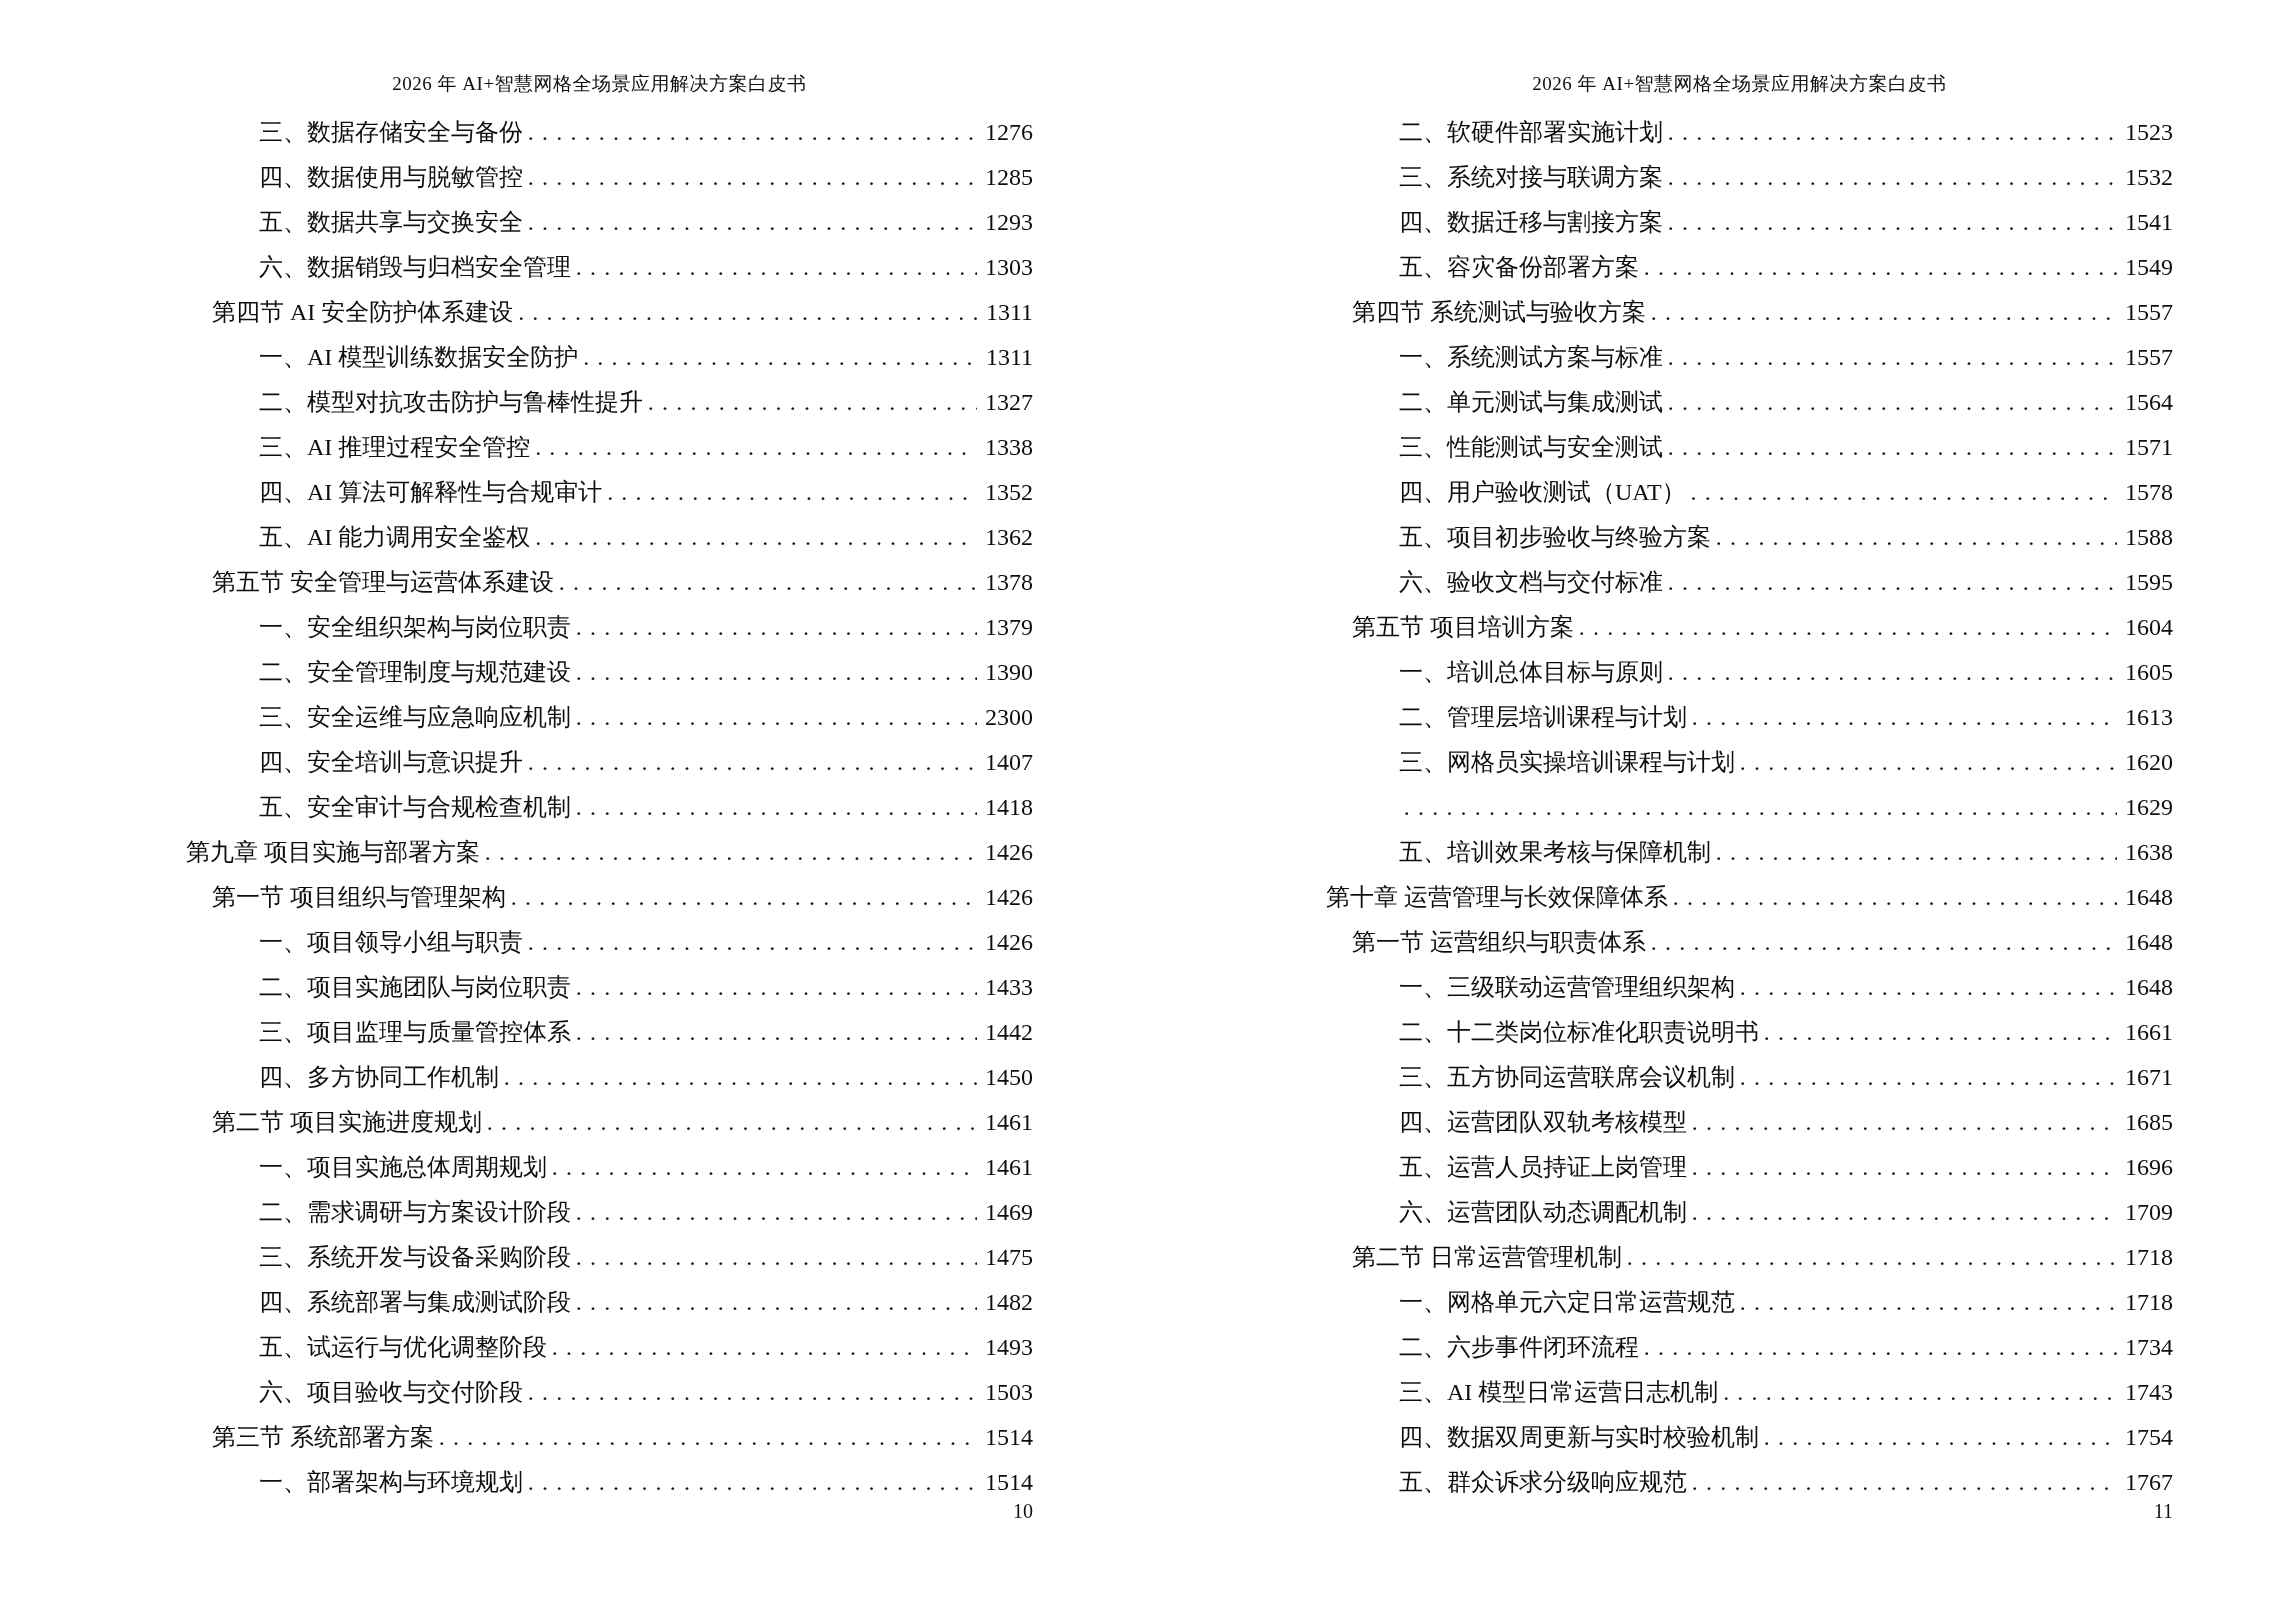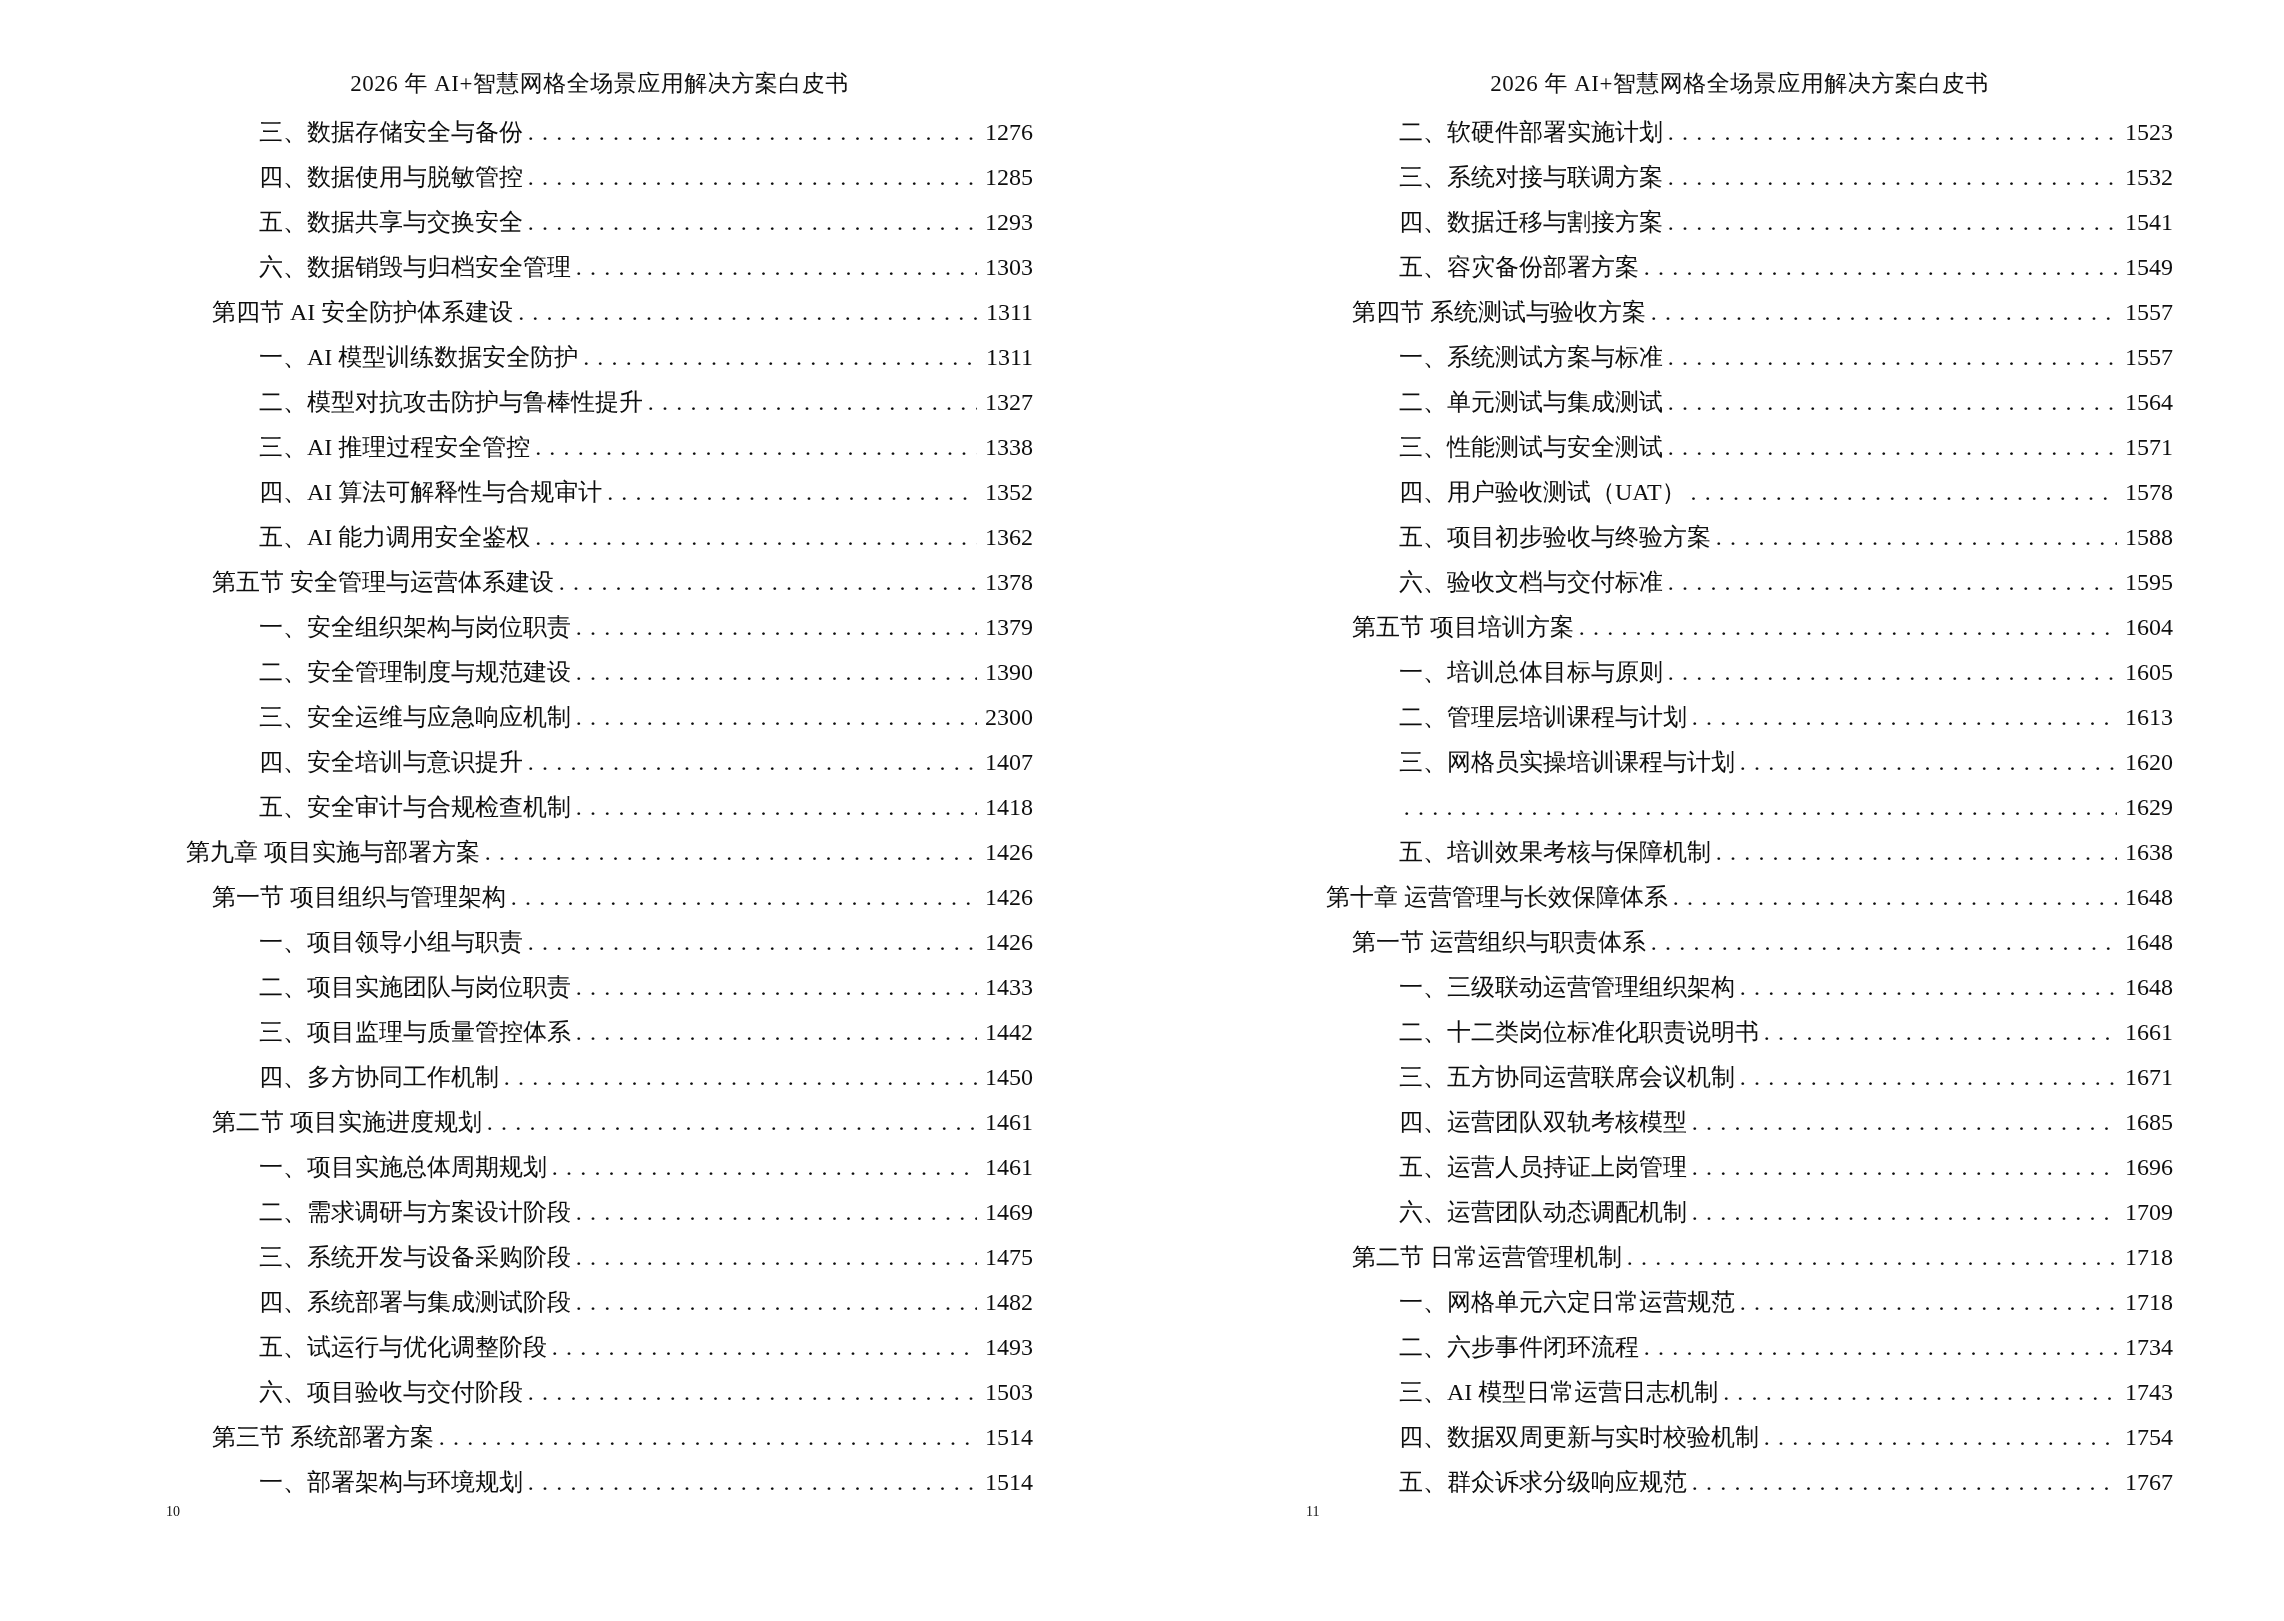--- a/index.html
+++ b/index.html
@@ -10,21 +10,21 @@
     color:#0e0e0e;
     font-family:"Liberation Serif","DejaVu Serif",serif;
     overflow:hidden;
   }
   .page{position:absolute;top:0;height:1622px;width:867px;}
   .page-left{left:166px;}
   .page-right{left:1306px;}
   .page-header{
     position:absolute;top:72px;left:0;width:100%;
     text-align:center;
-    font-size:23px;line-height:23px;
+    font-size:19px;line-height:23px;
     letter-spacing:0.5px;
     color:#101010;
     white-space:nowrap;
   }
   .toc-rows{position:absolute;top:110px;left:0;width:100%;}
   .toc-row{
     display:flex;align-items:baseline;
     height:45px;line-height:45px;
     font-size:24px;
     white-space:nowrap;
@@ -43,22 +43,22 @@
   .toc-dots::before{
     content:"..................................................................................................";
   }
   .toc-page{
     flex:none;
     min-width:51px;
     text-align:right;
   }
   .page-footer{
     position:absolute;top:1499px;left:0;width:100%;
-    text-align:left;
-    font-size:14px;line-height:25px;
+    text-align:right;
+    font-size:20px;line-height:25px;
     color:#101010;
   }
 </style>
 </head>
 <body>
 
 <div class="sheet">
 
   <section class="page page-left">
     <header class="page-header">2026 年 AI+智慧网格全场景应用解决方案白皮书</header>

